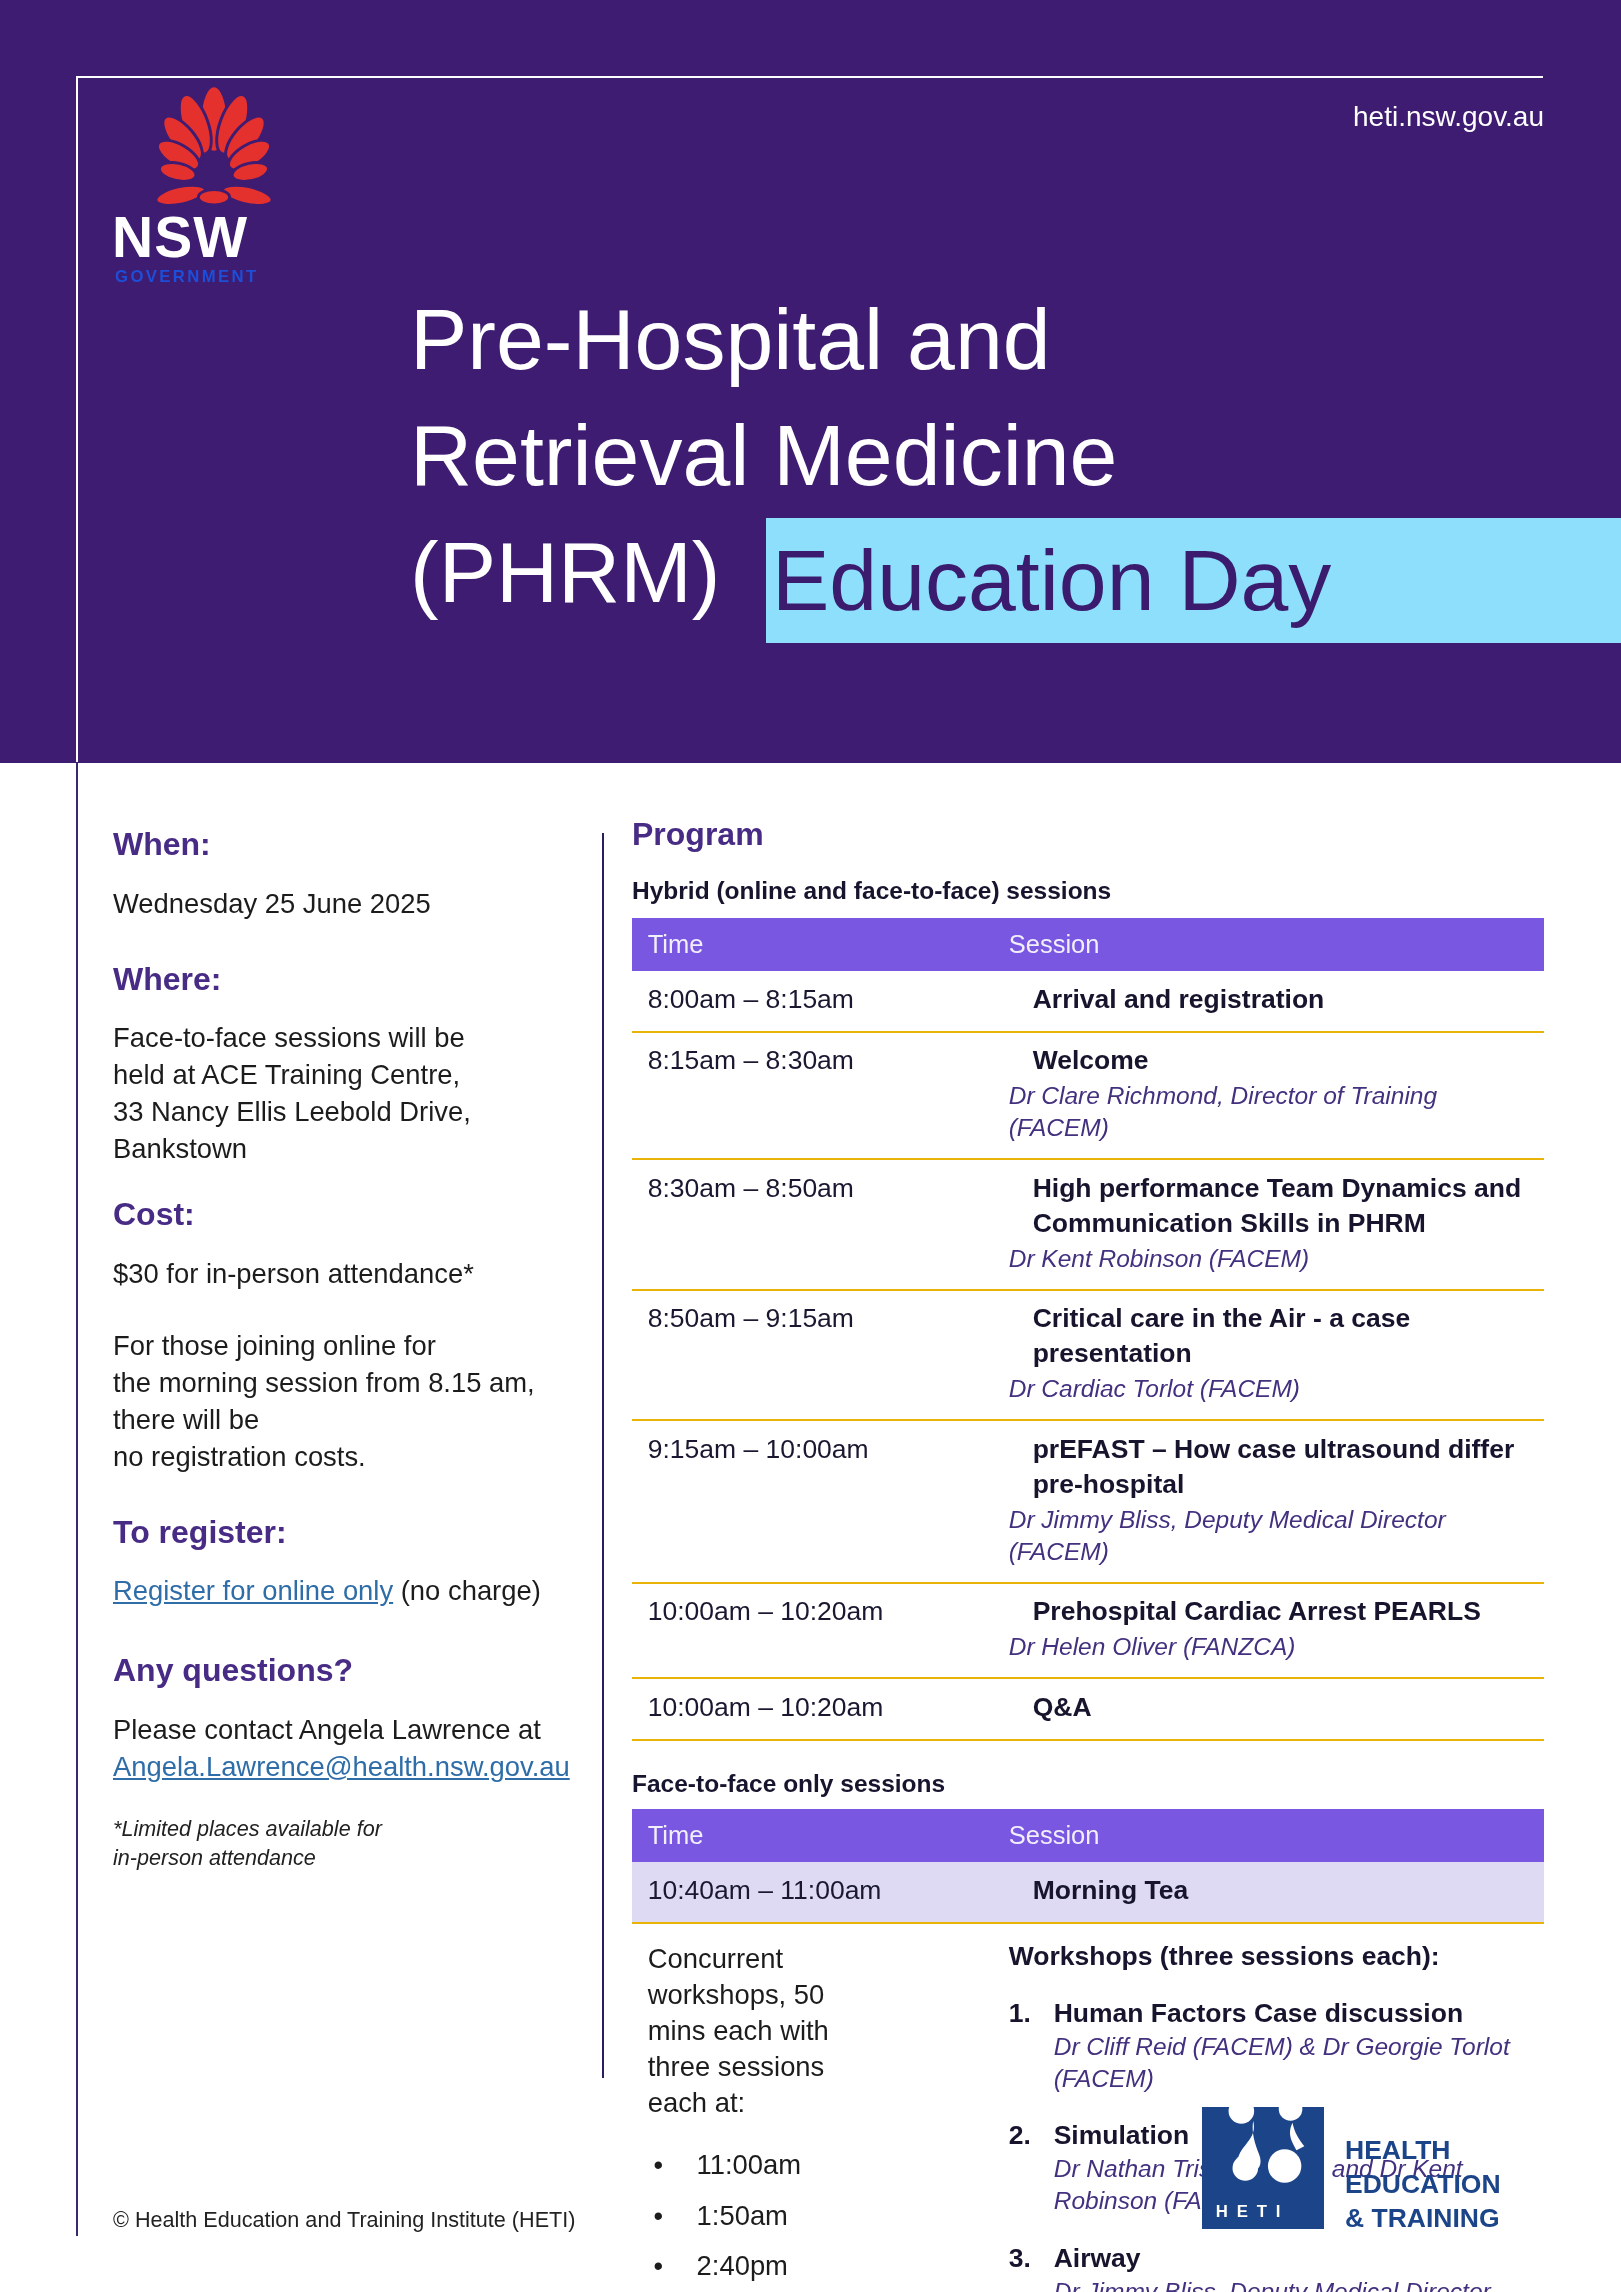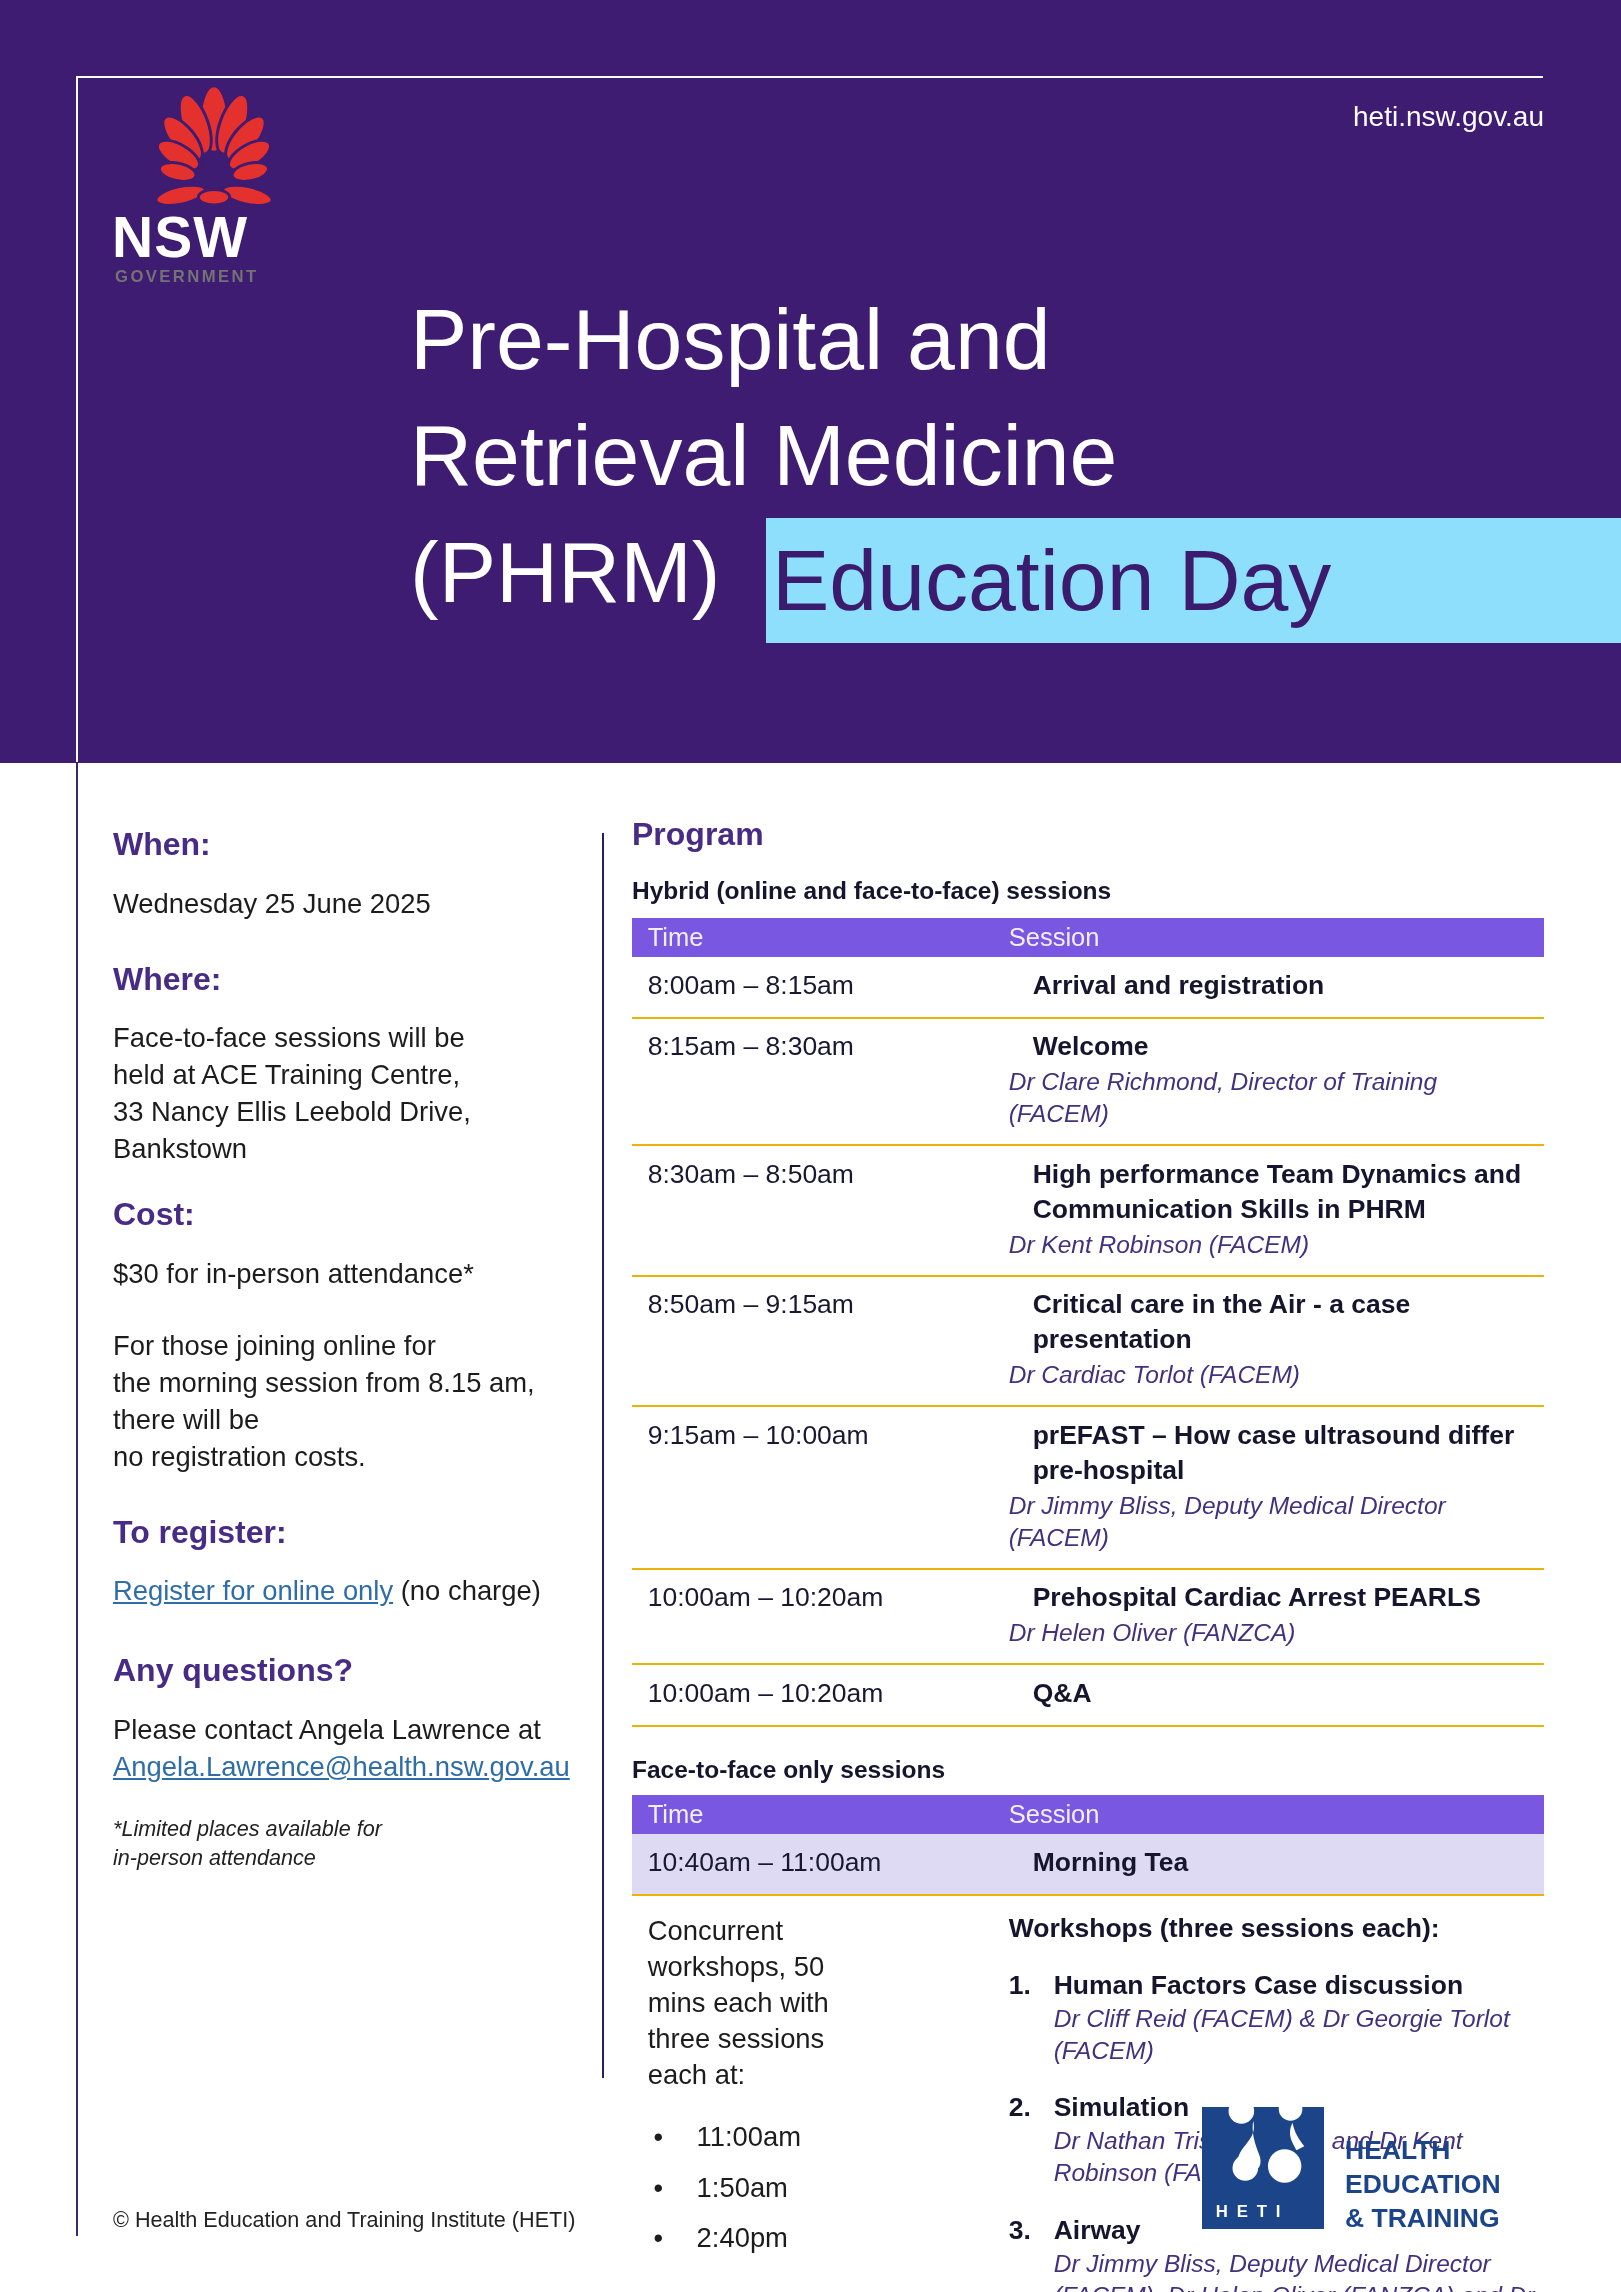--- a/index.html
+++ b/index.html
@@ -15,21 +15,21 @@
   .header-band { left:0; top:0; width:1621px; height:763px; background:#3E1C72; }
   .frame-h { left:76px; top:76px; width:1467px; height:2px; background:#ffffff; }
   .frame-v { left:76px; top:76px; width:2px; height:686px; background:#ffffff; }
   .vline-left { left:76px; top:763px; width:2px; height:1473px; background:#3A2A6B; }
   .vline-mid  { left:602px; top:833px; width:2px; height:1245px; background:#2B1C60; }
 
   .site-url { right:77px; top:101px; color:#ffffff; font-size:28px; }
 
   .nsw-waratah { left:116px; top:82px; }
   .nsw-word { left:112px; top:204px; color:#ffffff; font-size:57px; font-weight:700; letter-spacing:1px; }
-  .gov-word { left:115px; top:267px; color:#737373; font-size:16.7px; font-weight:700; letter-spacing:2.4px; }
+  .gov-word { left:115px; top:267px; color:#1d4ed8; font-size:16.7px; font-weight:700; letter-spacing:2.4px; }
 
   .title-line { left:410px; color:#ffffff; font-size:86px; font-weight:400; white-space:nowrap; }
   .t1 { top:290px; } .t2 { top:406px; }
   .t3-prefix { left:410px; top:523px; color:#ffffff; font-size:86px; white-space:nowrap; }
   .blue-box { left:766px; top:518px; width:855px; height:125px; background:#8DDFFB;
               display:flex; align-items:center; }
   .blue-box span { color:#3A1B6E; font-size:86px; padding-left:6px; white-space:nowrap; }
 
   
   .left-col { left:113px; top:826px; width:469px; }
@@ -38,21 +38,21 @@
   .mt22 { margin-top:21.6px; } .mt30 { margin-top:29px; } .mt36 { margin-top:35px; }
   .mt40 { margin-top:39px; } .mt44 { margin-top:43px; }
   a.doc-link { color:#2E6DA8; text-decoration:underline; cursor:pointer; }
   .footnote { font-size:21.6px; line-height:29px; font-style:italic; color:#222; margin-top:29px; white-space:pre-line; }
 
   
   .right-col { left:632px; top:816px; width:912px; }
   .p-head { color:#472B85; font-size:32px; font-weight:700; margin:0; }
   .sub-label { font-size:24.5px; font-weight:700; color:#17152E; margin-top:23.5px; }
   .ptable { margin-top:13.7px; }
-  .thead { background:#7A57E0; height:39px; display:flex; align-items:center; color:#F2EFFC; font-size:25.5px; }
+  .thead { background:#7A57E0; height:53px; display:flex; align-items:center; color:#F2EFFC; font-size:25.5px; }
   .c-time { width:361px; padding-left:15.7px; flex-shrink:0; }
   .c-session { flex:1; padding-right:5.9px; }
   .trow { display:flex; border-bottom:2px solid #eab308; padding:10.8px 0 13.7px; }
   .trow .time { width:361px; padding-left:15.7px; flex-shrink:0; font-size:26.5px; color:#1A1830; line-height:35px; }
   .trow .sess { flex:1; padding-right:5.9px; }
   .sess .s-title { font-size:26.5px; font-weight:600; color:#17152E; line-height:35px;margin-left:24px; }
   .sess .s-pres { font-size:24.5px; font-style:italic; color:#43307F; line-height:32px; margin-top:2px; }
   .row-tea { background:#DEDAF3; }
   .row-tea .s-title, .row-bbq .s-title { font-weight:600; }
   .row-ws { padding:17.6px 0 25.5px; }

